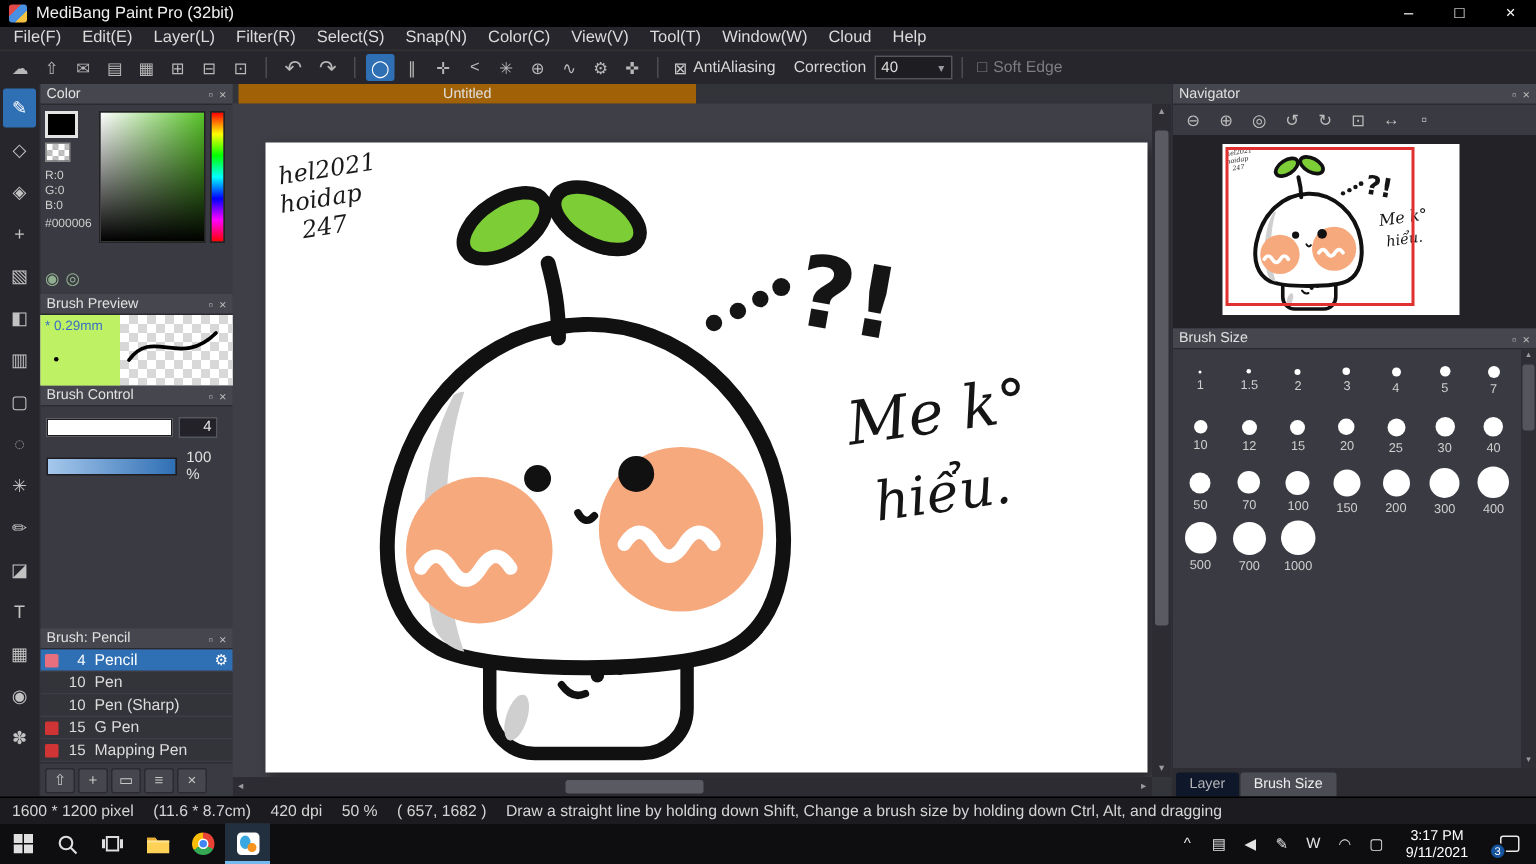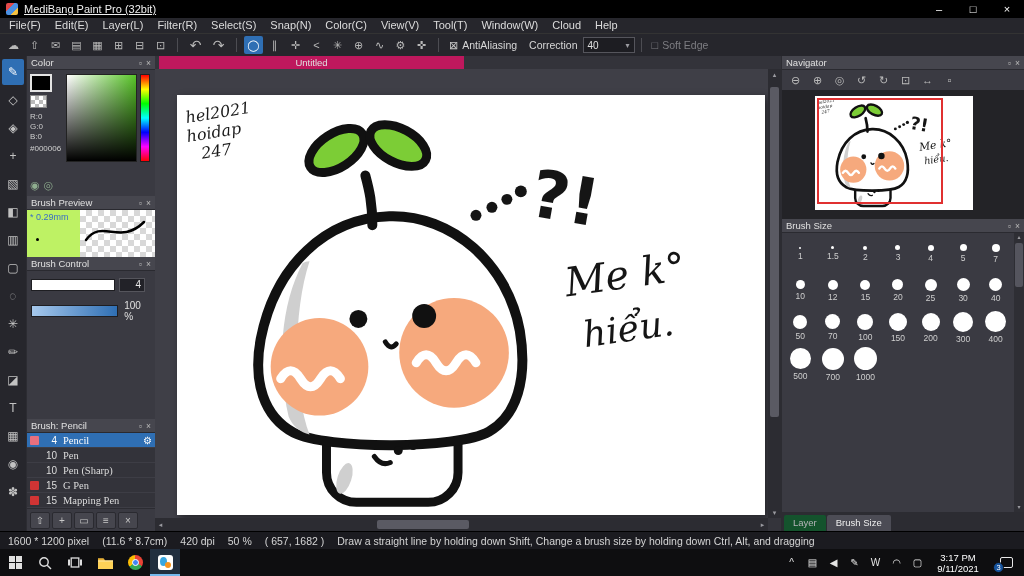--- a/index.html
+++ b/index.html
@@ -3,21 +3,21 @@
 <meta charset="utf-8">
 <style>
   * { box-sizing: border-box; margin: 0; padding: 0; }
   html,body { width:1024px; height:576px; overflow:hidden; }
   body { font-family:"Liberation Sans", sans-serif; font-size:11px; color:#d8d8d8; background:#3f3f47; position:relative; user-select:none; }
 
   
   .titlebar { position:absolute; top:0; left:0; right:0; height:18px; background:#000; display:flex; align-items:center; z-index:30; }
   .app-icon { width:12px; height:12px; margin:0 6px; border-radius:2px;
     background:linear-gradient(135deg,#e24a4a 0 34%,#4a90e2 34% 67%,#f5c242 67%); }
-  .title-text { font-size:11px; color:#f0f0f0;text-decoration:underline; }
+  .title-text { font-size:11px; color:#f0f0f0; }
   .win-controls { margin-left:auto; display:flex; height:100%; }
   .win-btn { width:34px; height:100%; display:flex; align-items:center; justify-content:center; color:#fff; font-size:11px; }
 
   
   .menubar { position:absolute; top:18px; left:0; right:0; height:15px; background:#26262c; display:flex; align-items:center; padding-left:2px; z-index:29; }
   .menu-item { padding:0 7px; color:#dcdcdc; font-size:11px; line-height:15px; }
 
   
   .toolbar { position:absolute; top:33px; left:0; right:0; height:23px; background:#26262c; border-top:1px solid #333; display:flex; align-items:center; padding:0 3px; z-index:28; }
   .tb-group { display:flex; align-items:center; }
@@ -70,31 +70,31 @@
   .bc-slider { width:84px; height:12px; background:#fff; border:1px solid #1e1e22; }
   .bc-slider.blue { width:92px; background:linear-gradient(to right,#a6c8ec,#2f6fb4); }
   .bc-value { width:26px; height:14px; margin-left:4px; background:#222228; border:1px solid #55555c; color:#e8e8e8; font-size:10px; text-align:right; padding:0 3px; line-height:12px; }
   .bc-opacity { margin-left:6px; font-size:10px; color:#e0e0e0; }
 
   .brush-list { }
   .brush-row { height:15px; display:flex; align-items:center; padding:0 3px; font-size:10.5px; color:#dcdcdc; background:#33333a; border-bottom:1px solid #3d3d45; }
   .brush-row.selected { background:#2f6fb4; color:#fff; }
   .chip { width:9px; height:9px; flex:0 0 9px; margin-right:3px; border-radius:1px; }
   .bsize { width:15px; text-align:right; margin-right:6px; font-size:10px; }
-  .bname { flex:1; white-space:nowrap; overflow:hidden;font-family:Liberation Serif, serif; }
+  .bname { flex:1; white-space:nowrap; overflow:hidden; }
   .gear { display:none; margin-left:auto; font-size:10px; color:#fff; }
   .brush-row.selected .gear { display:block; }
 
   .panel-footer { margin-top:auto; height:23px; display:flex; align-items:center; gap:2px; padding:2px 3px; background:#3a3a42; border-top:1px solid #2c2c32; }
   .pf-btn { width:20px; height:17px; display:flex; align-items:center; justify-content:center; background:#46464e; border:1px solid #2a2a30; border-radius:2px; color:#c8c8c8; font-size:10px; }
 
   
   .canvas-area { position:absolute; left:155px; right:243px; top:56px; bottom:45px; background:#3f3f47; z-index:10; }
   .tabstrip { height:13px; background:#33333a; display:flex; }
-  .tab { width:305px; margin-left:4px; background:#be185d; color:#e0e0e0; font-size:9.5px; display:flex; align-items:center; justify-content:center; }
+  .tab { width:305px; margin-left:4px; background:#a16207; color:#e0e0e0; font-size:9.5px; display:flex; align-items:center; justify-content:center; }
   .canvas-viewport { position:absolute; top:13px; left:0; right:13px; bottom:13px; overflow:hidden; }
   .page { position:absolute; left:22px; top:26px; width:588px; height:420px; background:#fff; box-shadow:3px 3px 8px rgba(0,0,0,.45); }
   .artwork-svg { width:100%; height:100%; display:block; }
 
   .vscroll { position:absolute; top:13px; right:0; bottom:13px; width:13px; background:#2c2c32; }
   .vscroll .arrow { position:absolute; left:0; width:13px; height:11px; text-align:center; font-size:7px; color:#9a9aa0; line-height:11px; }
   .vscroll .arrow.up { top:0; } .vscroll .arrow.down { bottom:0; }
   .vthumb { position:absolute; left:2px; right:2px; top:18px; height:330px; background:#5a5a63; border-radius:2px; }
   .hscroll { position:absolute; left:0; right:13px; bottom:0; height:13px; background:#2c2c32; }
   .hscroll .arrow { position:absolute; top:0; width:11px; height:13px; text-align:center; font-size:7px; color:#9a9aa0; line-height:13px; }
@@ -116,21 +116,21 @@
   .bs-grid { display:grid; grid-template-columns:repeat(7,1fr); padding:2px 12px 2px 2px; }
   .bs-cell { height:37px; display:flex; flex-direction:column; align-items:center; justify-content:center; gap:3px; }
   .bs-dot { width:2px; height:2px; background:#fff; border-radius:50%; flex:0 0 auto; }
   .bs-num { font-size:8.5px; color:#cfcfcf; line-height:9px; }
   .panel-scroll { position:absolute; top:14px; right:0; bottom:0; width:10px; background:#2e2e34; }
   .panel-scroll .arrow { position:absolute; left:0; width:10px; height:9px; text-align:center; font-size:6px; color:#9a9aa0; line-height:9px; }
   .panel-scroll .arrow.up { top:0; } .panel-scroll .arrow.down { bottom:0; }
   .ps-thumb { position:absolute; left:1px; right:1px; top:10px; height:44px; background:#55555e; border-radius:2px; }
 
   .dock-tabs { height:19px; flex:0 0 19px; background:#2c2c32; display:flex; align-items:flex-end; padding-left:2px; gap:1px; }
-  .dock-tab { padding:2px 9px 3px; font-size:9.5px; background:#14532d; color:#b4b4b8; border-radius:2px 2px 0 0; }
+  .dock-tab { padding:2px 9px 3px; font-size:9.5px; background:#0f172a; color:#b4b4b8; border-radius:2px 2px 0 0; }
   .dock-tab.selected { background:#4c4c55; color:#eee; }
 
   
   .statusbar { position:absolute; left:0; right:0; bottom:27px; height:18px; background:#1b1b20; border-top:1px solid #000; display:flex; align-items:center; gap:13px; padding:0 8px; font-size:10.5px; color:#d5d5d5; white-space:nowrap; z-index:30; }
 
   
   .taskbar { position:absolute; left:0; right:0; bottom:0; height:27px; background:#0e0e10; display:flex; align-items:center; z-index:40; }
   .tb-item { width:30px; height:27px; display:flex; align-items:center; justify-content:center; position:relative; }
   .tb-item.active { background:rgba(110,170,230,.22); box-shadow:inset 0 -2px 0 #76b9ed; }
   .chrome-icon { position:relative; width:15px; height:15px; border-radius:50%; display:block;

